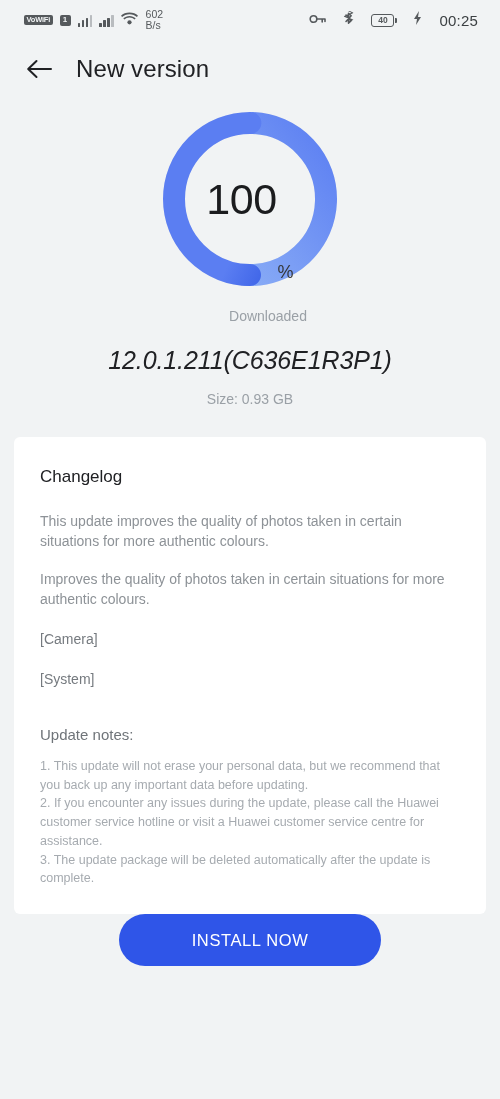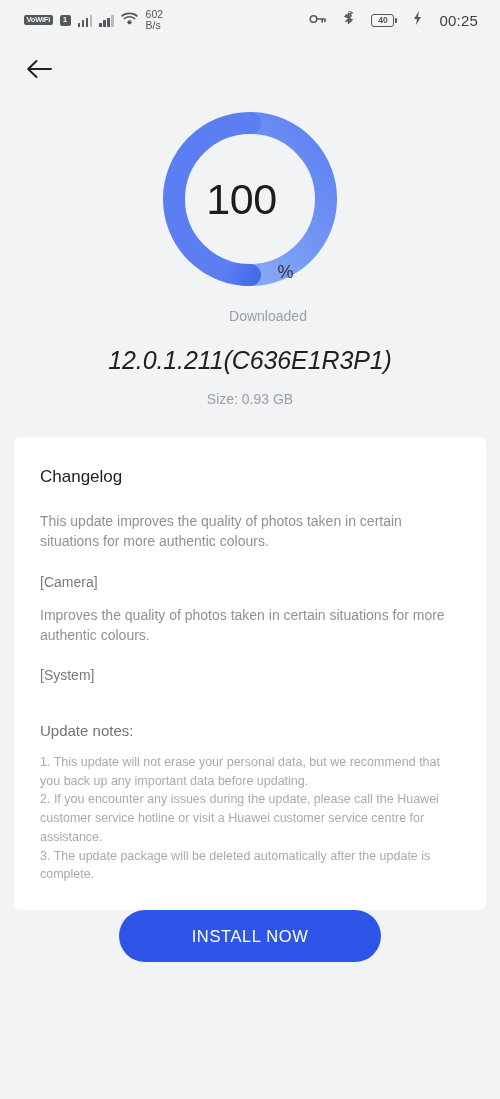--- a/index.html
+++ b/index.html
@@ -330,20 +330,21 @@
       <span class="time-text">00:25</span>
     </div>
   </div>
 
   <div class="app-bar">
     <span class="back-btn">
       <svg width="26" height="20" viewBox="0 0 26 20">
         <path d="M10.5 2L2.2 10l8.3 8M2.4 10H25" fill="none" stroke="#202124" stroke-width="2" stroke-linecap="round" stroke-linejoin="round"></path>
       </svg>
     </span>
+    <span class="page-title">New version</span>
   </div>
 
   <div class="ring-wrap">
     <div class="ring">
       <svg width="174" height="174" viewBox="0 0 174 174">
         <defs>
           <linearGradient id="ringGrad" x1="0.5" y1="0" x2="0.5" y2="1" gradientTransform="rotate(25 0.5 0.5)">
             <stop offset="0%" id="gs0" stop-color="#2a52e0"></stop>
             <stop offset="45%" id="gs1" stop-color="#5b7ef2"></stop>
             <stop offset="100%" id="gs2" stop-color="#5b7ef2"></stop>
@@ -366,22 +367,22 @@
 
   <div class="status-line">Downloaded</div>
   <div class="version-line">12.0.1.211(C636E1R3P1)</div>
   <div class="size-line">Size: 0.93 GB</div>
 
   <div class="card">
     <div class="card-title">Changelog</div>
 
     <div class="para">This update improves the quality of photos taken in certain situations for more authentic colours.</div>
 
+    <div class="para">Improves the quality of photos taken in certain situations for more authentic colours.</div>
     <div class="para heading spaced-top">[Camera]</div>
-    <div class="para">Improves the quality of photos taken in certain situations for more authentic colours.</div>
 
     <div class="para heading spaced-top">[System]</div>
 
     <div class="notes-title">Update notes:</div>
     <div class="notes">
       <div>1. This update will not erase your personal data, but we recommend that you back up any important data before updating.</div>
       <div>2. If you encounter any issues during the update, please call the Huawei customer service hotline or visit a Huawei customer service centre for assistance.</div>
       <div>3. The update package will be deleted automatically after the update is complete.</div>
     </div>
   </div>

